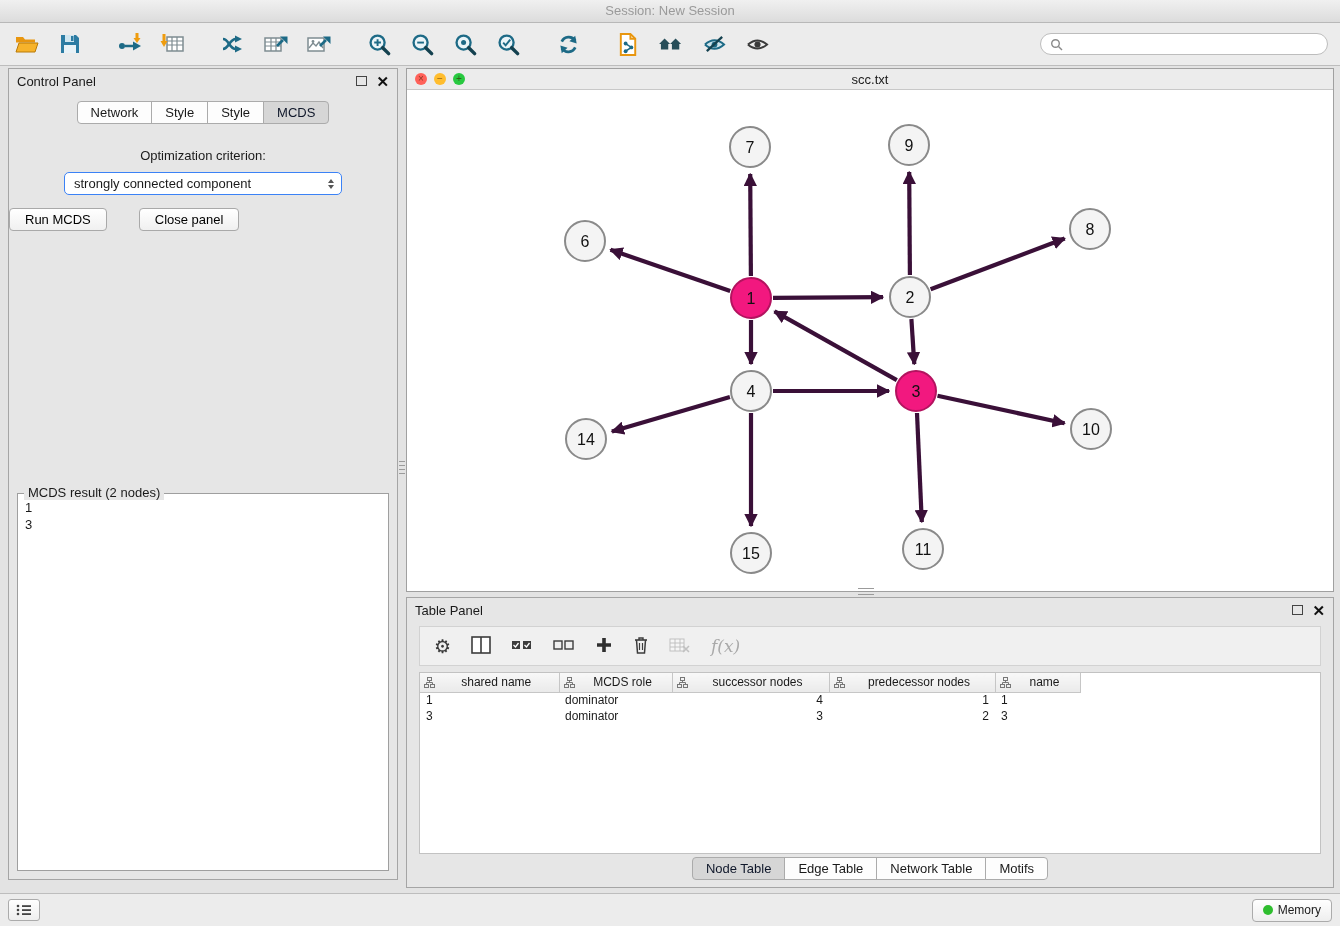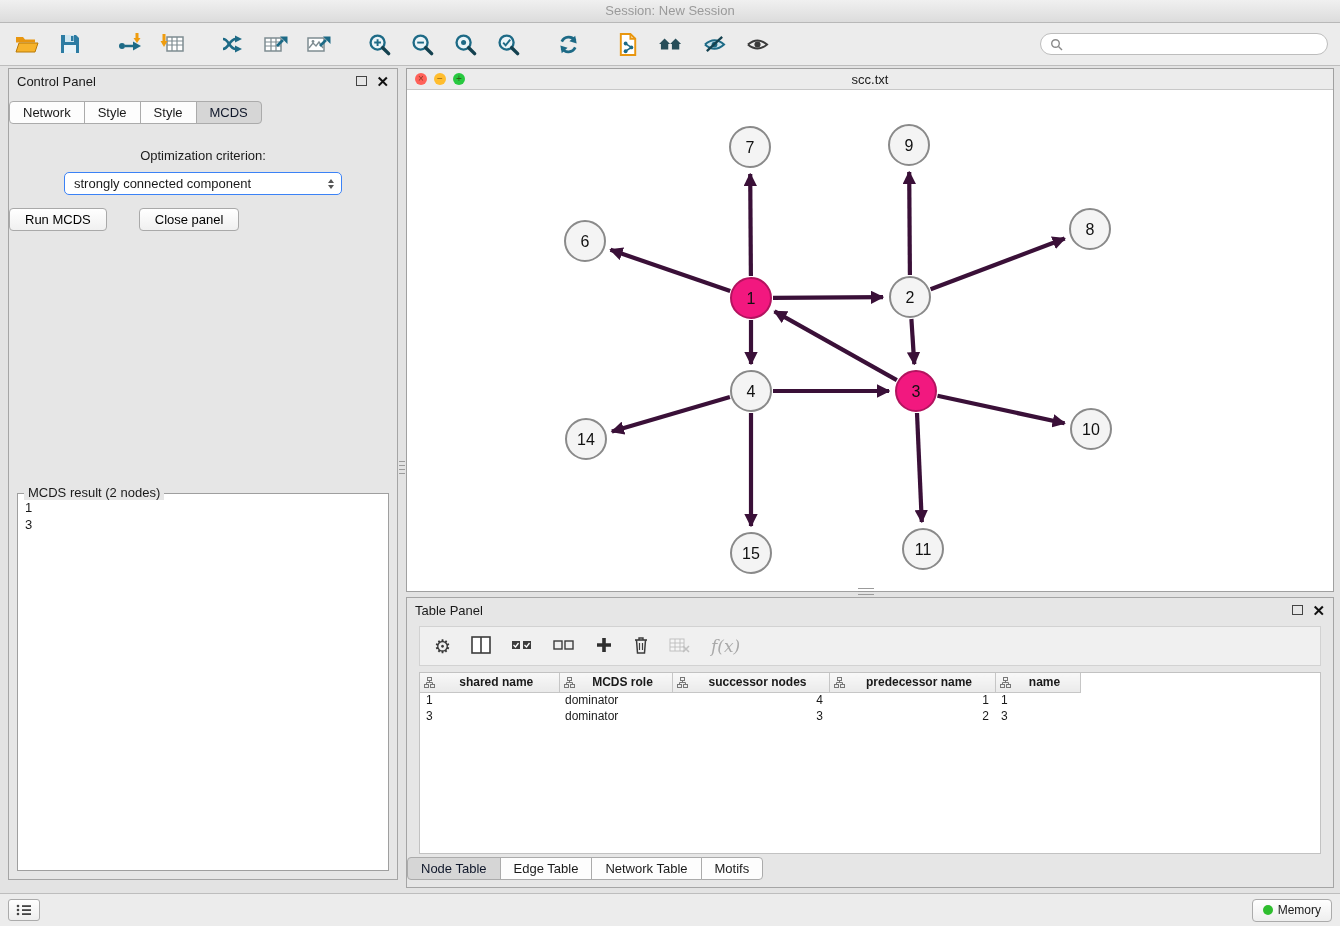--- a/index.html
+++ b/index.html
@@ -23,21 +23,21 @@
   
   .panel { position:absolute; background:#e6e6e6; border:1px solid #a5a5a5; box-sizing:border-box; }
   .control-panel { left:8px; top:68px; width:390px; height:812px; }
   .table-panel { left:406px; top:597px; width:928px; height:291px; }
   .panel-header { height:24px; display:flex; align-items:center; padding:0 8px; }
   .header-btns { margin-left:auto; display:flex; align-items:center; gap:9px; }
   .float-box { display:inline-block; width:9px; height:8px; border:1.5px solid #444; }
   .close-x { font-size:15px; font-weight:bold; line-height:1; color:#111; }
 
   
-  .seg-tabs { display:flex; }
+  .seg-tabs { display:flex; justify-content:center; }
   .cp-tabs { margin-top:8px; }
   .seg-tab { border:1px solid #ababab; background:#fdfdfd; padding:3px 13px; font-size:13px; margin-left:-1px; }
   .seg-tab:first-child { border-radius:4px 0 0 4px; margin-left:0; }
   .seg-tab:last-child { border-radius:0 4px 4px 0; }
   .seg-tab.active { background:#d6d6d6; color:#0f172a; }
 
   .opt-label { text-align:center; margin-top:24px; }
   .dropdown { width:278px; height:23px; margin:9px auto 0; background:#fff; border:1px solid #3b82f6;
     border-radius:5px; display:flex; align-items:center; padding:0 2px 0 9px; box-sizing:border-box; }
   .dd-arrows { margin-left:auto; display:flex; flex-direction:column; gap:2px; padding-right:5px; }
@@ -70,21 +70,21 @@
 
   
   .tp-toolbar { margin:4px 12px 0; height:40px; background:#f0f0f0; border:1px solid #d2d2d2;
     display:flex; align-items:center; gap:20px; padding:0 14px; box-sizing:border-box; }
   .gear { font-size:19px; color:#3a3a3a; line-height:1; }
   .fx { font-family:"DejaVu Serif",serif; font-style:italic; font-size:17px; color:#a9a9a9;text-align:center; }
   .table-wrap { margin:6px 12px 0; height:182px; background:#fff; border:1px solid #c2c2c2;
     overflow:hidden; box-sizing:border-box; }
   table { border-collapse:collapse; table-layout:fixed; }
   th { position:relative; height:19px; background:linear-gradient(#f8f8f8,#eaeaea);
-    border-right:1px solid #c6c6c6; border-bottom:1px solid #c6c6c6; font-weight:bold;
+    border-right:1px solid #c6c6c6; border-bottom:1px solid #c6c6c6; font-weight:normal;
     font-size:12px; text-align:center; padding:0 4px 0 18px; box-sizing:border-box; }
   .col-ic { position:absolute; left:4px; top:4px; }
   td { height:16px; font-size:12px; padding:0 6px; box-sizing:border-box; }
   .tp-tabs { position:absolute; bottom:7px; left:0; right:0; }
 
   
   .statusbar { position:absolute; left:0; right:0; bottom:0; height:32px; background:#ececec;
     border-top:1px solid #bdbdbd; display:flex; align-items:center; padding:16px 8px; box-sizing:border-box; }
   .status-left-btn { width:30px; height:20px; border:1px solid #ababab; border-radius:3px;
     background:linear-gradient(#fff,#eee); display:flex; align-items:center; justify-content:center; }
@@ -409,21 +409,21 @@
                     <rect x="3.5" y="0.5" width="4" height="3" fill="none" stroke="#777"></rect>
                     <rect x="0.5" y="7.5" width="4" height="3" fill="none" stroke="#777"></rect>
                     <rect x="6.5" y="7.5" width="4" height="3" fill="none" stroke="#777"></rect>
                     <path d="M5.5 3.5 v2 M2.5 7.5 v-2 h6 v2" fill="none" stroke="#777"></path>
                   </svg></span><span>successor nodes</span></th>
               <th style="width: 166px;"><span class="col-ic"><svg width="11" height="11" viewBox="0 0 11 11">
                     <rect x="3.5" y="0.5" width="4" height="3" fill="none" stroke="#777"></rect>
                     <rect x="0.5" y="7.5" width="4" height="3" fill="none" stroke="#777"></rect>
                     <rect x="6.5" y="7.5" width="4" height="3" fill="none" stroke="#777"></rect>
                     <path d="M5.5 3.5 v2 M2.5 7.5 v-2 h6 v2" fill="none" stroke="#777"></path>
-                  </svg></span><span>predecessor name</span></th>
+                  </svg></span><span>predecessor nodes</span></th>
               <th style="width: 85px;"><span class="col-ic"><svg width="11" height="11" viewBox="0 0 11 11">
                     <rect x="3.5" y="0.5" width="4" height="3" fill="none" stroke="#777"></rect>
                     <rect x="0.5" y="7.5" width="4" height="3" fill="none" stroke="#777"></rect>
                     <rect x="6.5" y="7.5" width="4" height="3" fill="none" stroke="#777"></rect>
                     <path d="M5.5 3.5 v2 M2.5 7.5 v-2 h6 v2" fill="none" stroke="#777"></path>
                   </svg></span><span>name</span></th>
             </tr>
           </thead>
         <tbody id="table-body">
             <tr>

